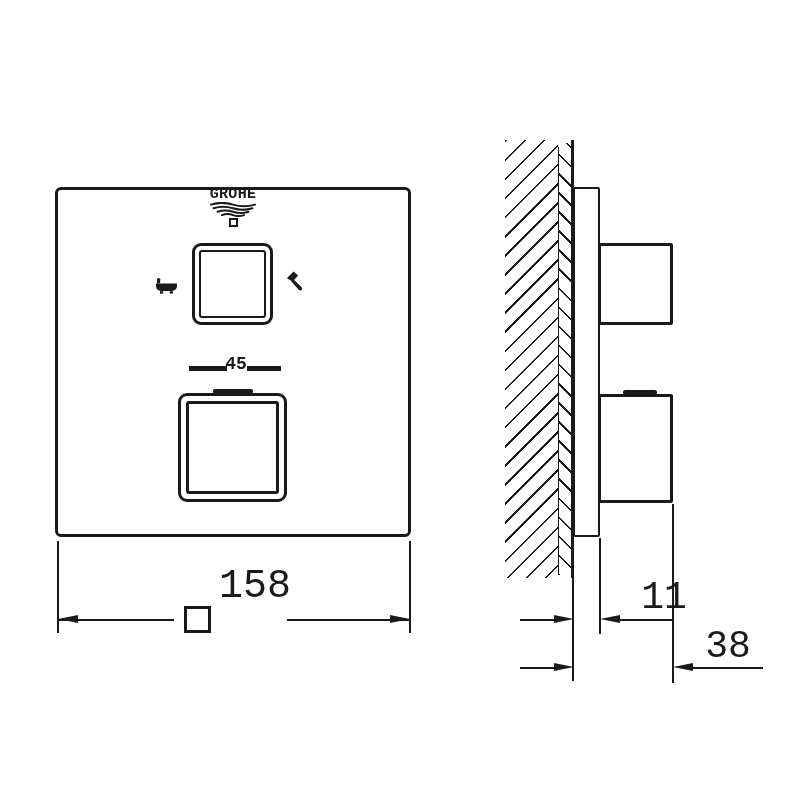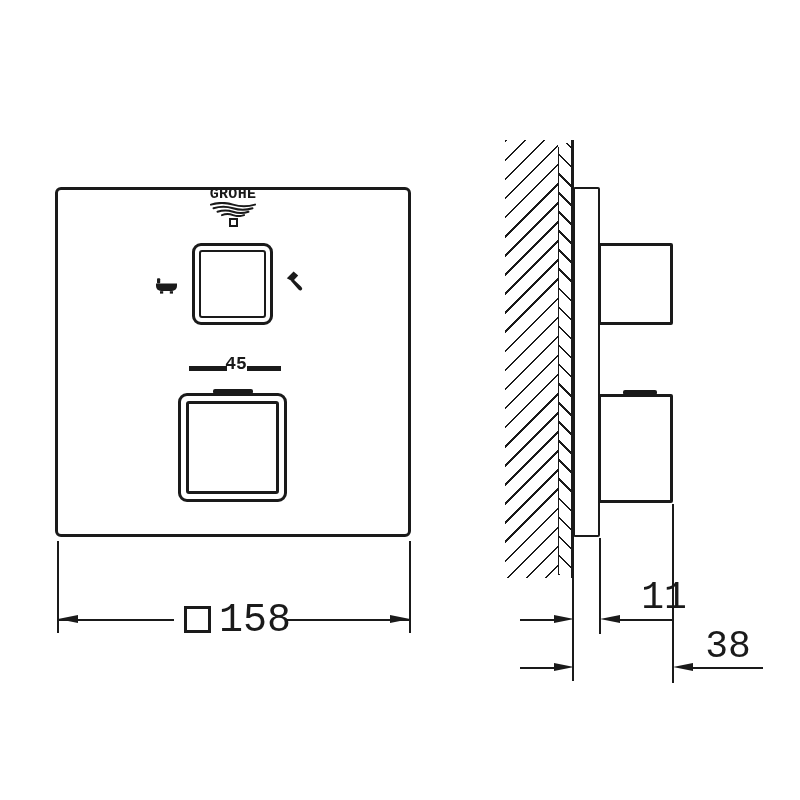--- a/index.html
+++ b/index.html
@@ -31,21 +31,21 @@
   .dash-left{left:189px;top:366px;width:38px;height:5px;}
   .dash-right{left:247px;top:366px;width:34px;height:5px;}
   .temp{left:223px;top:355px;width:26px;text-align:center;font-size:18px;line-height:19px;font-weight:800;}
   .extL{left:56.5px;top:541px;width:2px;height:92px;}
   .extR{left:408.5px;top:541px;width:2px;height:92px;}
   .dim158a{left:58px;top:618.5px;width:116px;height:2px;}
   .dim158b{left:287px;top:618.5px;width:123px;height:2px;}
   .arr158L{left:58px;top:615px;}
   .arr158R{left:390px;top:615px;}
   .sq-sym{left:184px;top:606px;width:27px;height:27px;border-width:3px;}
-  .lbl158{left:219px;top:603px;font-size:40px;line-height:36px;}
+  .lbl158{left:219px;top:569px;font-size:40px;line-height:36px;}
 
   
   .hatchL{left:505px;top:140px;width:53px;height:438px;
     background:repeating-linear-gradient(135deg,var(--ln) 0 1.8px,transparent 1.8px 13.5px);}
   .hatchR{left:558px;top:143px;width:13.5px;height:432px;
     background:repeating-linear-gradient(45deg,var(--ln) 0 1.8px,transparent 1.8px 13.5px);}
   .midline{left:557.5px;top:147px;width:1.5px;height:426px;}
   .wall{left:571px;top:140px;width:3px;height:438px;}
   .wallExt{left:571.5px;top:578px;width:2px;height:103px;}
   .plateSide{left:573px;top:187px;width:27px;height:350px;border-width:2.5px;border-radius:2px;z-index:2;}

